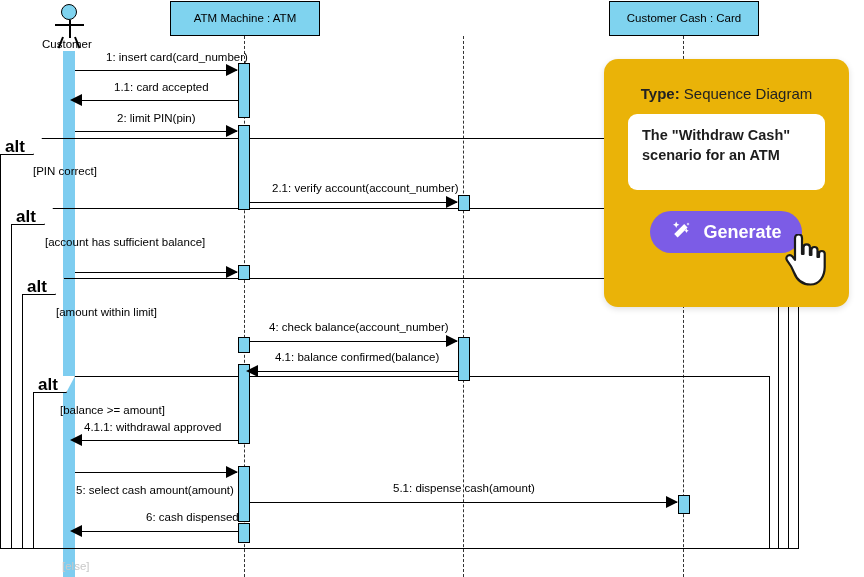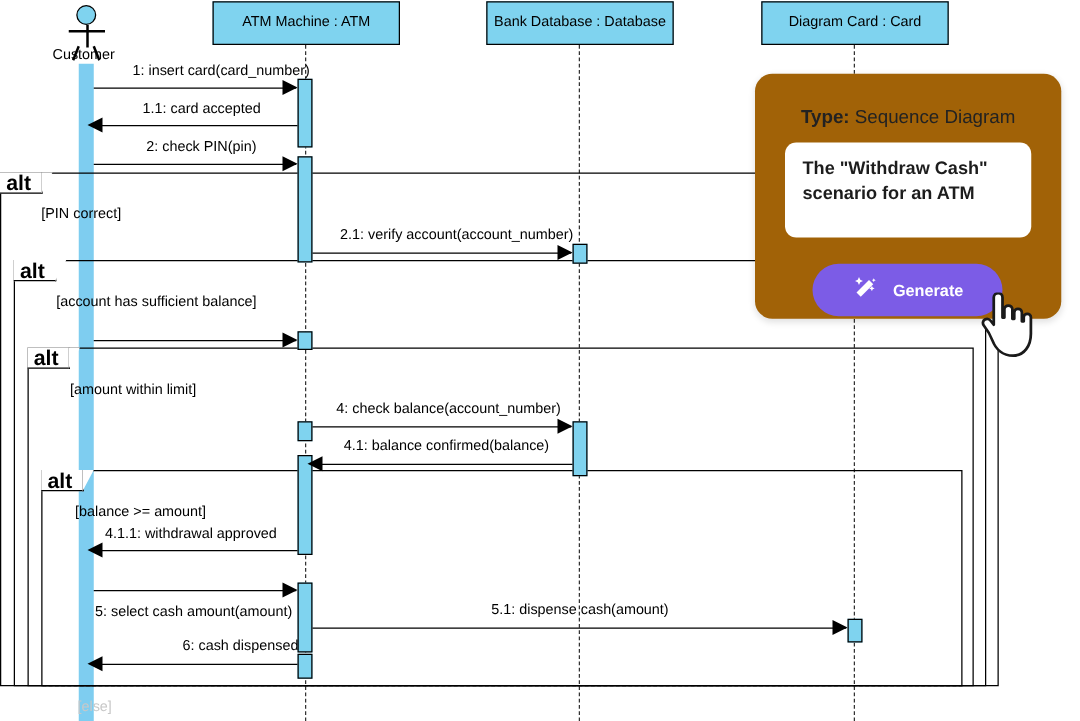--- a/index.html
+++ b/index.html
@@ -141,22 +141,22 @@
     height: 0;
     border-top: 1.3px dashed #000000;
   }
 
   
   #popup {
     position: absolute;
     left: 604px;
     top: 59px;
     width: 245px;
-    height: 196px;
-    background: #a16207;
+    height: 248px;
+    background: #eab308;
     border-radius: 14px;
     box-shadow: 0 2px 6px rgba(0,0,0,0.13);
   }
   .popup-type {
     position: absolute;
     left: 0;
     top: 26px;
     width: 245px;
     text-align: center;
     font-size: 15px;
@@ -188,21 +188,21 @@
     border-radius: 21px;
     display: flex;
     align-items: center;
     justify-content: center;
     gap: 9px;
     border: none;
     cursor: pointer;
     padding: 0;
   }
   .popup-btn-label {
-    font-size: 13px;
+    font-size: 18px;
     font-weight: bold;
     color: #ffffff;
     font-family: "Liberation Sans", sans-serif;
   }
   .cursor-hand {
     position: absolute;
     left: 178px;
     top: 175px;
     width: 46px;
     height: 52px;
@@ -210,25 +210,22 @@
   }
 </style>
 </head>
 <body>
 
 <div id="canvas">
 
   <div class="lifeline-box" style="left:170px; top:1px; width:150px; height:35px;">
     <span>ATM Machine : ATM</span>
   </div>
-  <div class="lifeline-box" style="left:389px; top:1px; width:150px; height:35px;">
-    <span>Bank Database : Database</span>
-  </div>
   <div class="lifeline-box" style="left:609px; top:1px; width:150px; height:35px;">
-    <span>Diagram Card : Card</span>
+    <span>Customer Cash : Card</span>
   </div>
 
   <div class="actor-head" style="left:61px; top:4px;"></div>
   <div class="actor-line" style="left:68.5px; top:20px; width:2px; height:18px;"></div>
   <div class="actor-line" style="left:55px; top:24px; width:29px; height:2px;"></div>
   <div class="actor-line" style="left:62px; top:37px; width:2px; height:12px; transform:rotate(22deg); transform-origin:top center;"></div>
   <div class="actor-line" style="left:74px; top:37px; width:2px; height:12px; transform:rotate(-22deg); transform-origin:top center;"></div>
   <div class="actor-label" style="left:42px; top:38px;">Customer</div>
 
   <div class="lifeline-dash" style="left:244px; top:36px; height:541px;"></div>
@@ -272,21 +269,21 @@
   <div class="activation" style="left:238px; top:523px; width:12px; height:20px;"></div>
 
   <div class="msg-label" style="left:106px; top:51px;">1: insert card(card_number)</div>
   <div class="msg-line" style="left:75px; top:70px; width:162px;"></div>
   <div class="arrow-head arrow-right" style="left:226px; top:64px;"></div>
 
   <div class="msg-label" style="left:114px; top:81px;">1.1: card accepted</div>
   <div class="msg-line" style="left:75px; top:100px; width:163px;"></div>
   <div class="arrow-head arrow-left" style="left:70px; top:94px;"></div>
 
-  <div class="msg-label" style="left:117px; top:112px;">2: check PIN(pin)</div>
+  <div class="msg-label" style="left:117px; top:112px;">2: limit PIN(pin)</div>
   <div class="msg-line" style="left:75px; top:131px; width:162px;"></div>
   <div class="arrow-head arrow-right" style="left:226px; top:125px;"></div>
 
   <div class="msg-label" style="left:272px; top:182px;text-align:center;">2.1: verify account(account_number)</div>
   <div class="msg-line" style="left:250px; top:202px; width:207px;"></div>
   <div class="arrow-head arrow-right" style="left:446px; top:196px;"></div>
 
   <div class="msg-line" style="left:75px; top:272px; width:162px;"></div>
   <div class="arrow-head arrow-right" style="left:226px; top:266px;"></div>
 

